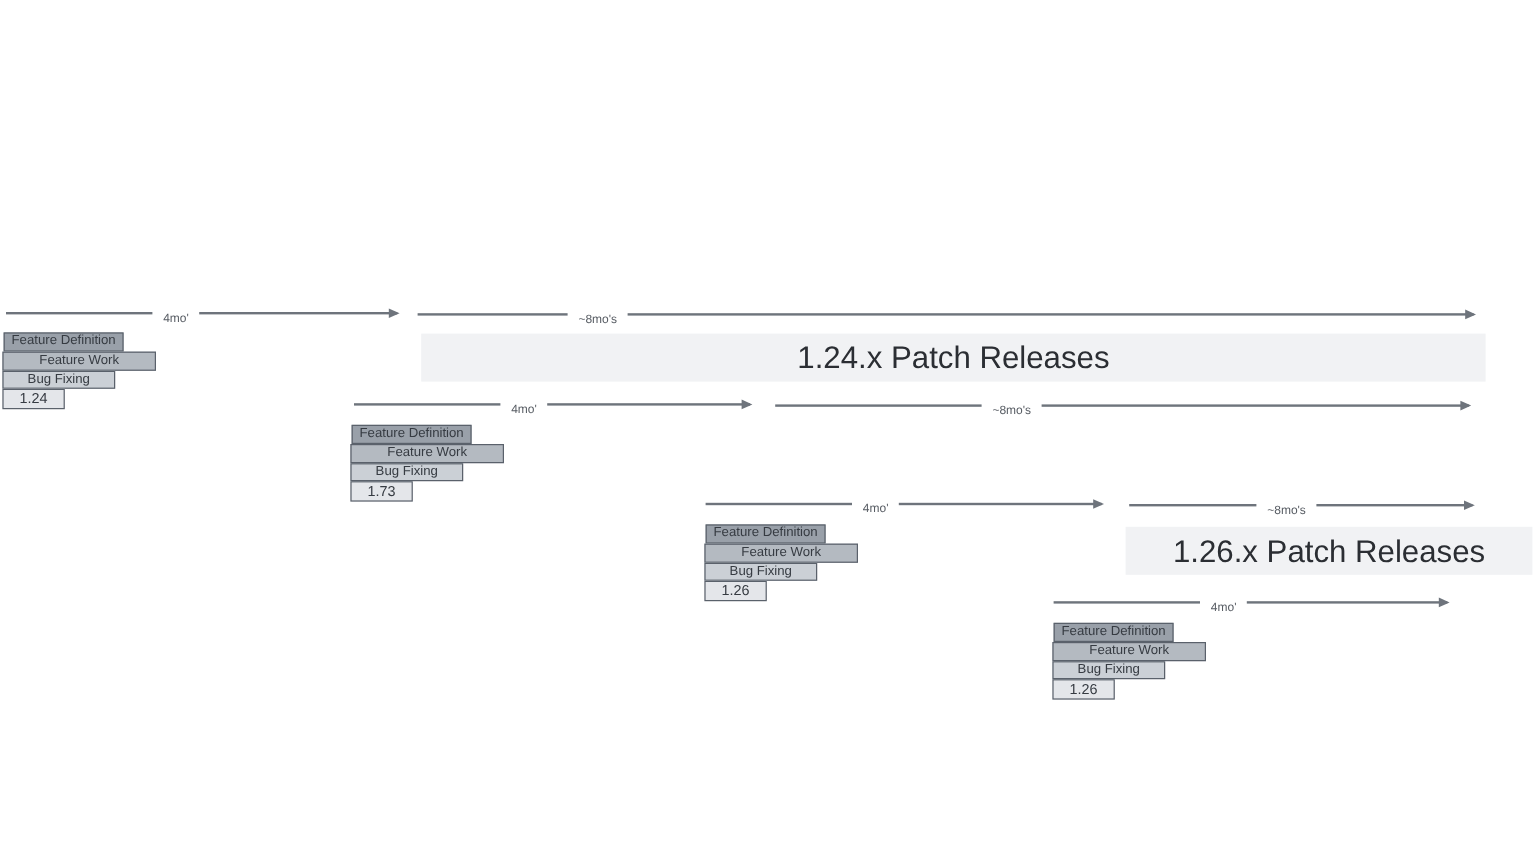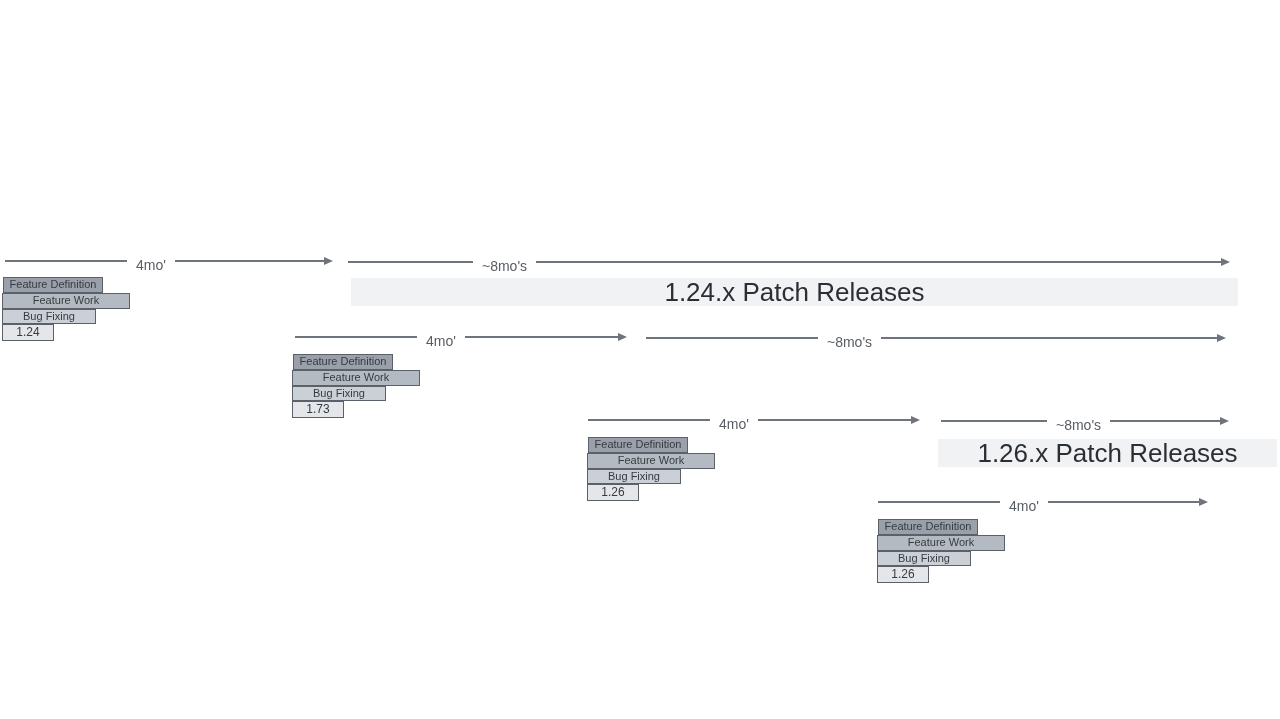--- a/index.html
+++ b/index.html
@@ -33,21 +33,21 @@
     content: "";
     position: absolute;
     right: -2px;
     top: -3px;
     width: 0; height: 0;
     border-left: 9px solid #6e747c;
     border-top: 4px solid transparent;
     border-bottom: 4px solid transparent;
   }
   .arrow .arrow-label {
-    font-size: 14px;
+    font-size: 10px;
     color: #585d64;
     padding: 0 9px;
     white-space: nowrap;
     transform: translateY(4px);
   }
 
   
   .boxes {
     position: absolute;
     display: flex;
@@ -68,21 +68,21 @@
   .box + .box { margin-left: -1px; }
   .box.p1 { width: 100px; background: #99a0a9; }
   .box.p2 { width: 128px; background: #b4bac1; }
   .box.p3 { width: 94px;  background: #cbd0d6; }
   .box.ver { width: 52px; background: #e4e6ea; font-size: 12px; }
   .box .lbl { display: block; width: 90%; }
 
   
   .patchbar {
     position: absolute;
-    height: 28px;
+    height: 40px;
     background: #f1f2f4;
     display: flex;
     align-items: center;
     justify-content: center;
     font-size: 26px;
     color: #2b2e33;
     white-space: nowrap;
     overflow: hidden;
   }
 

